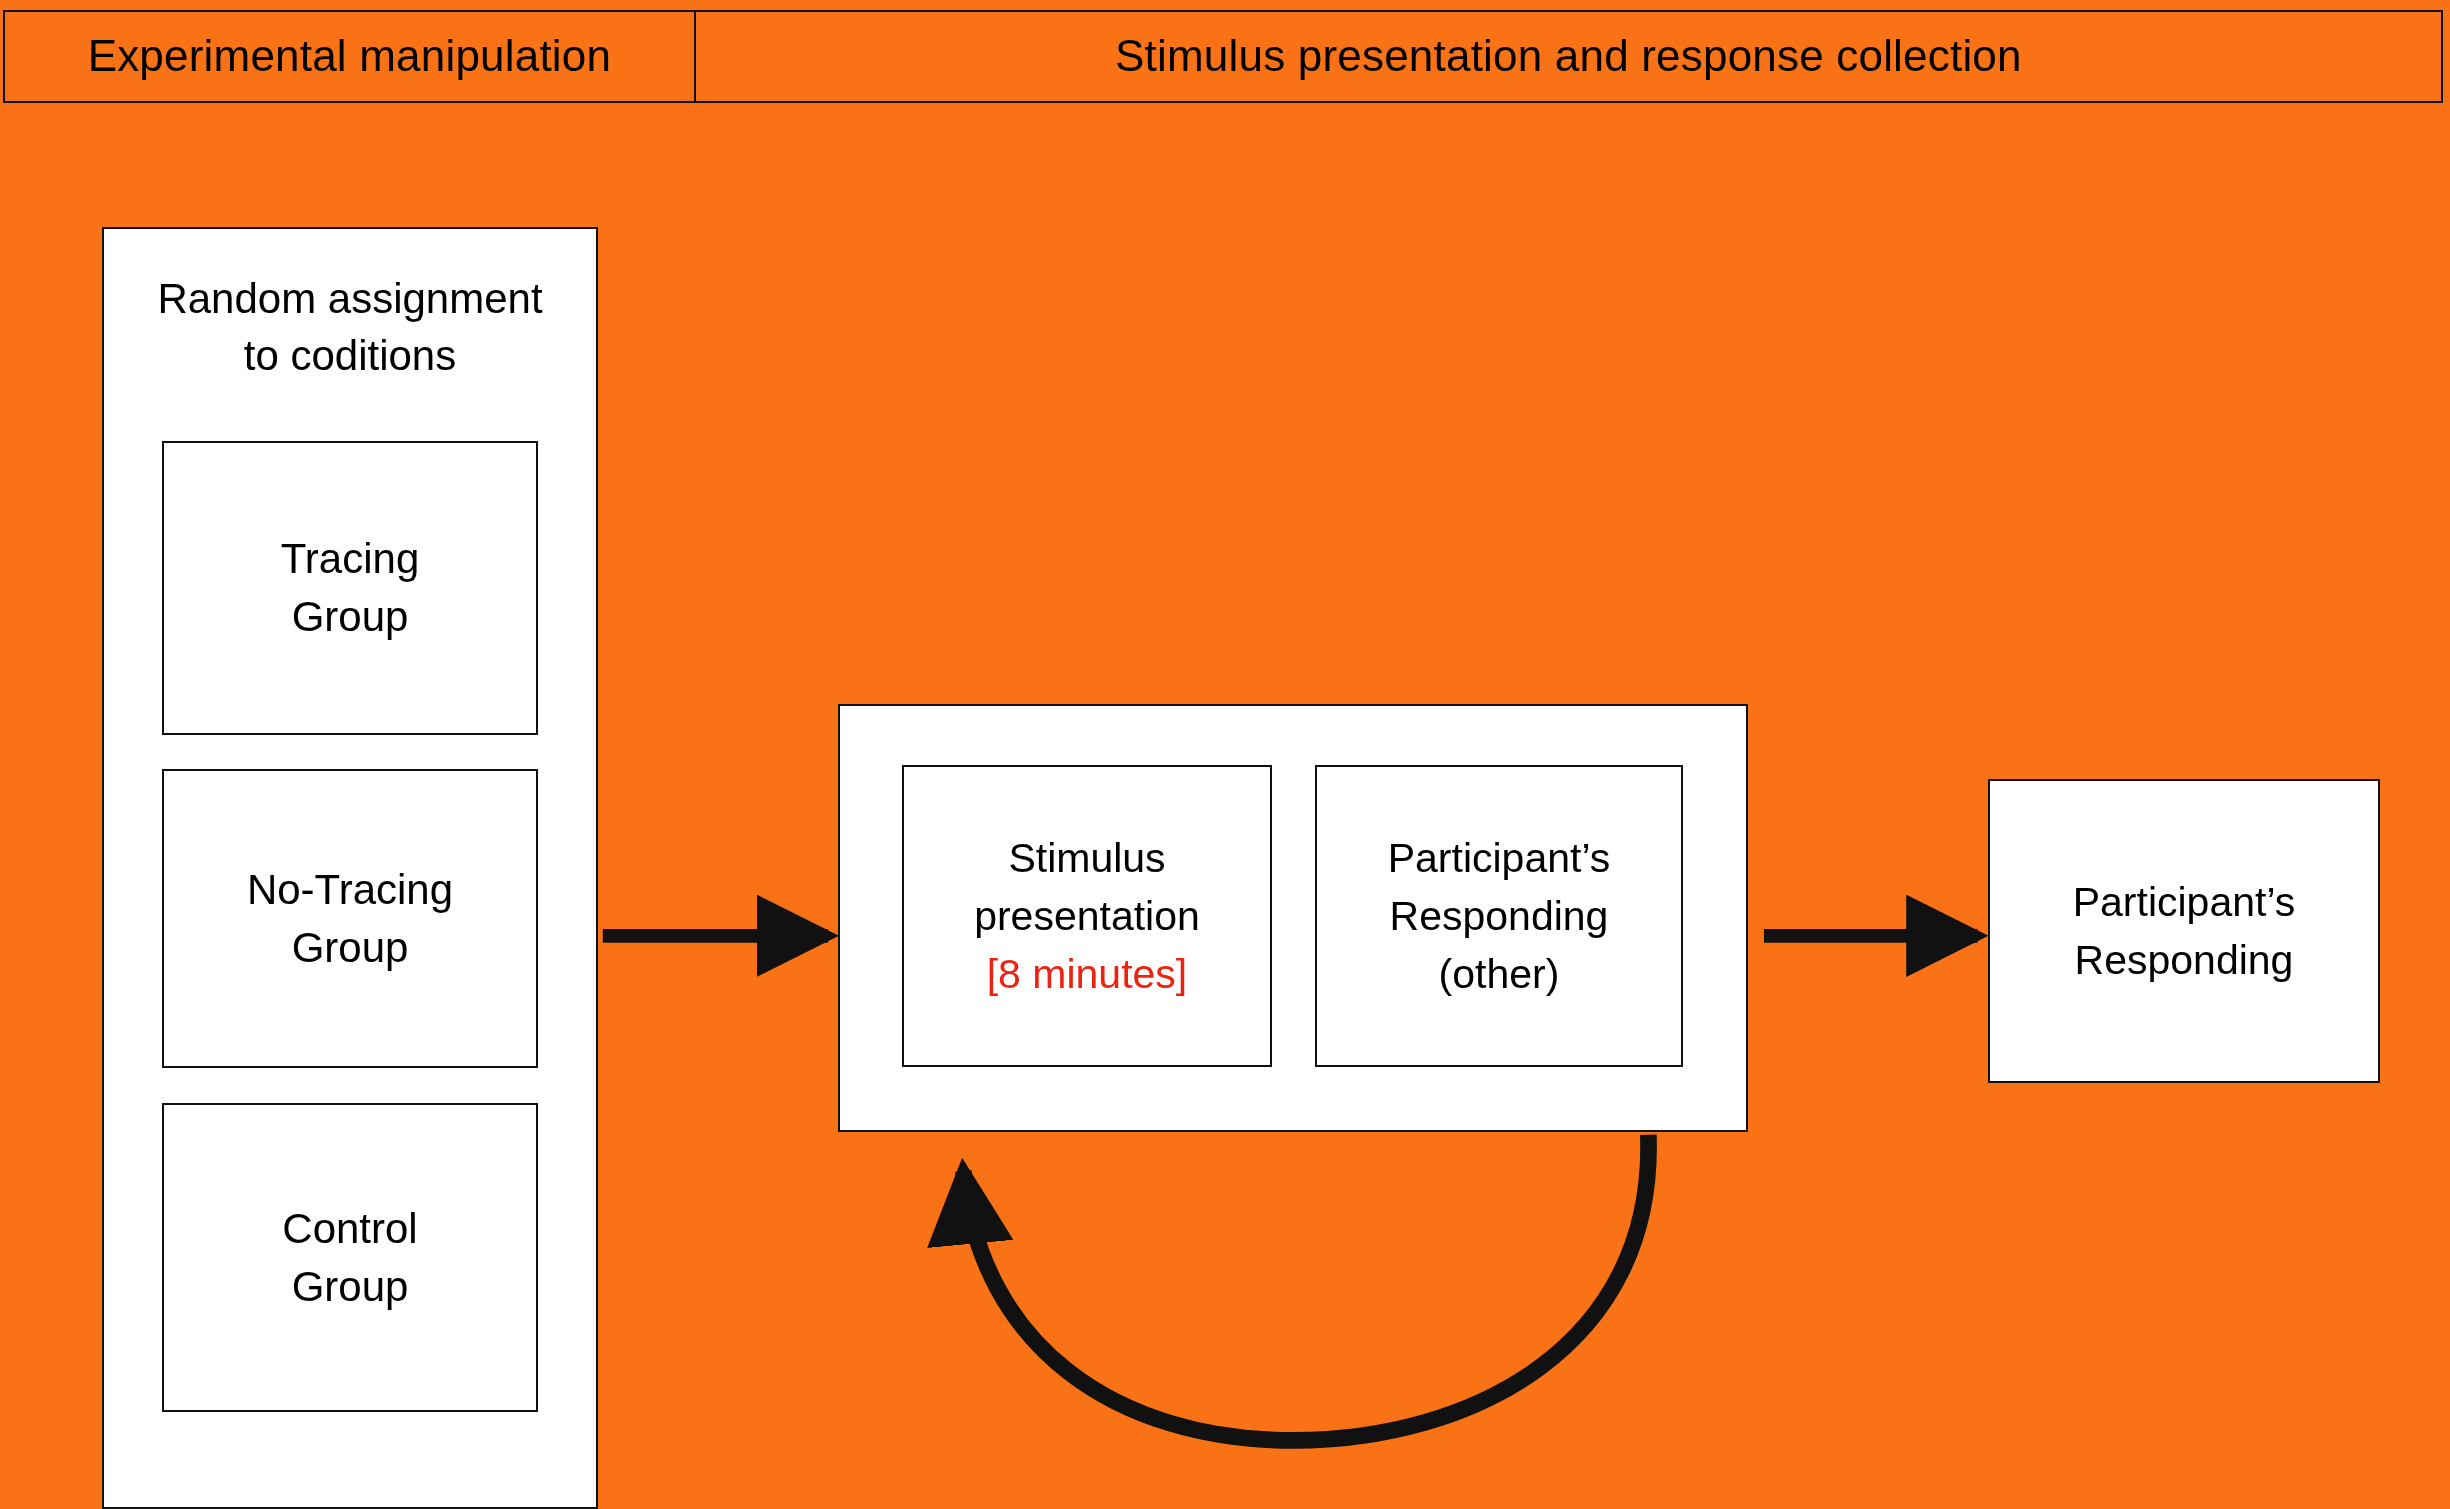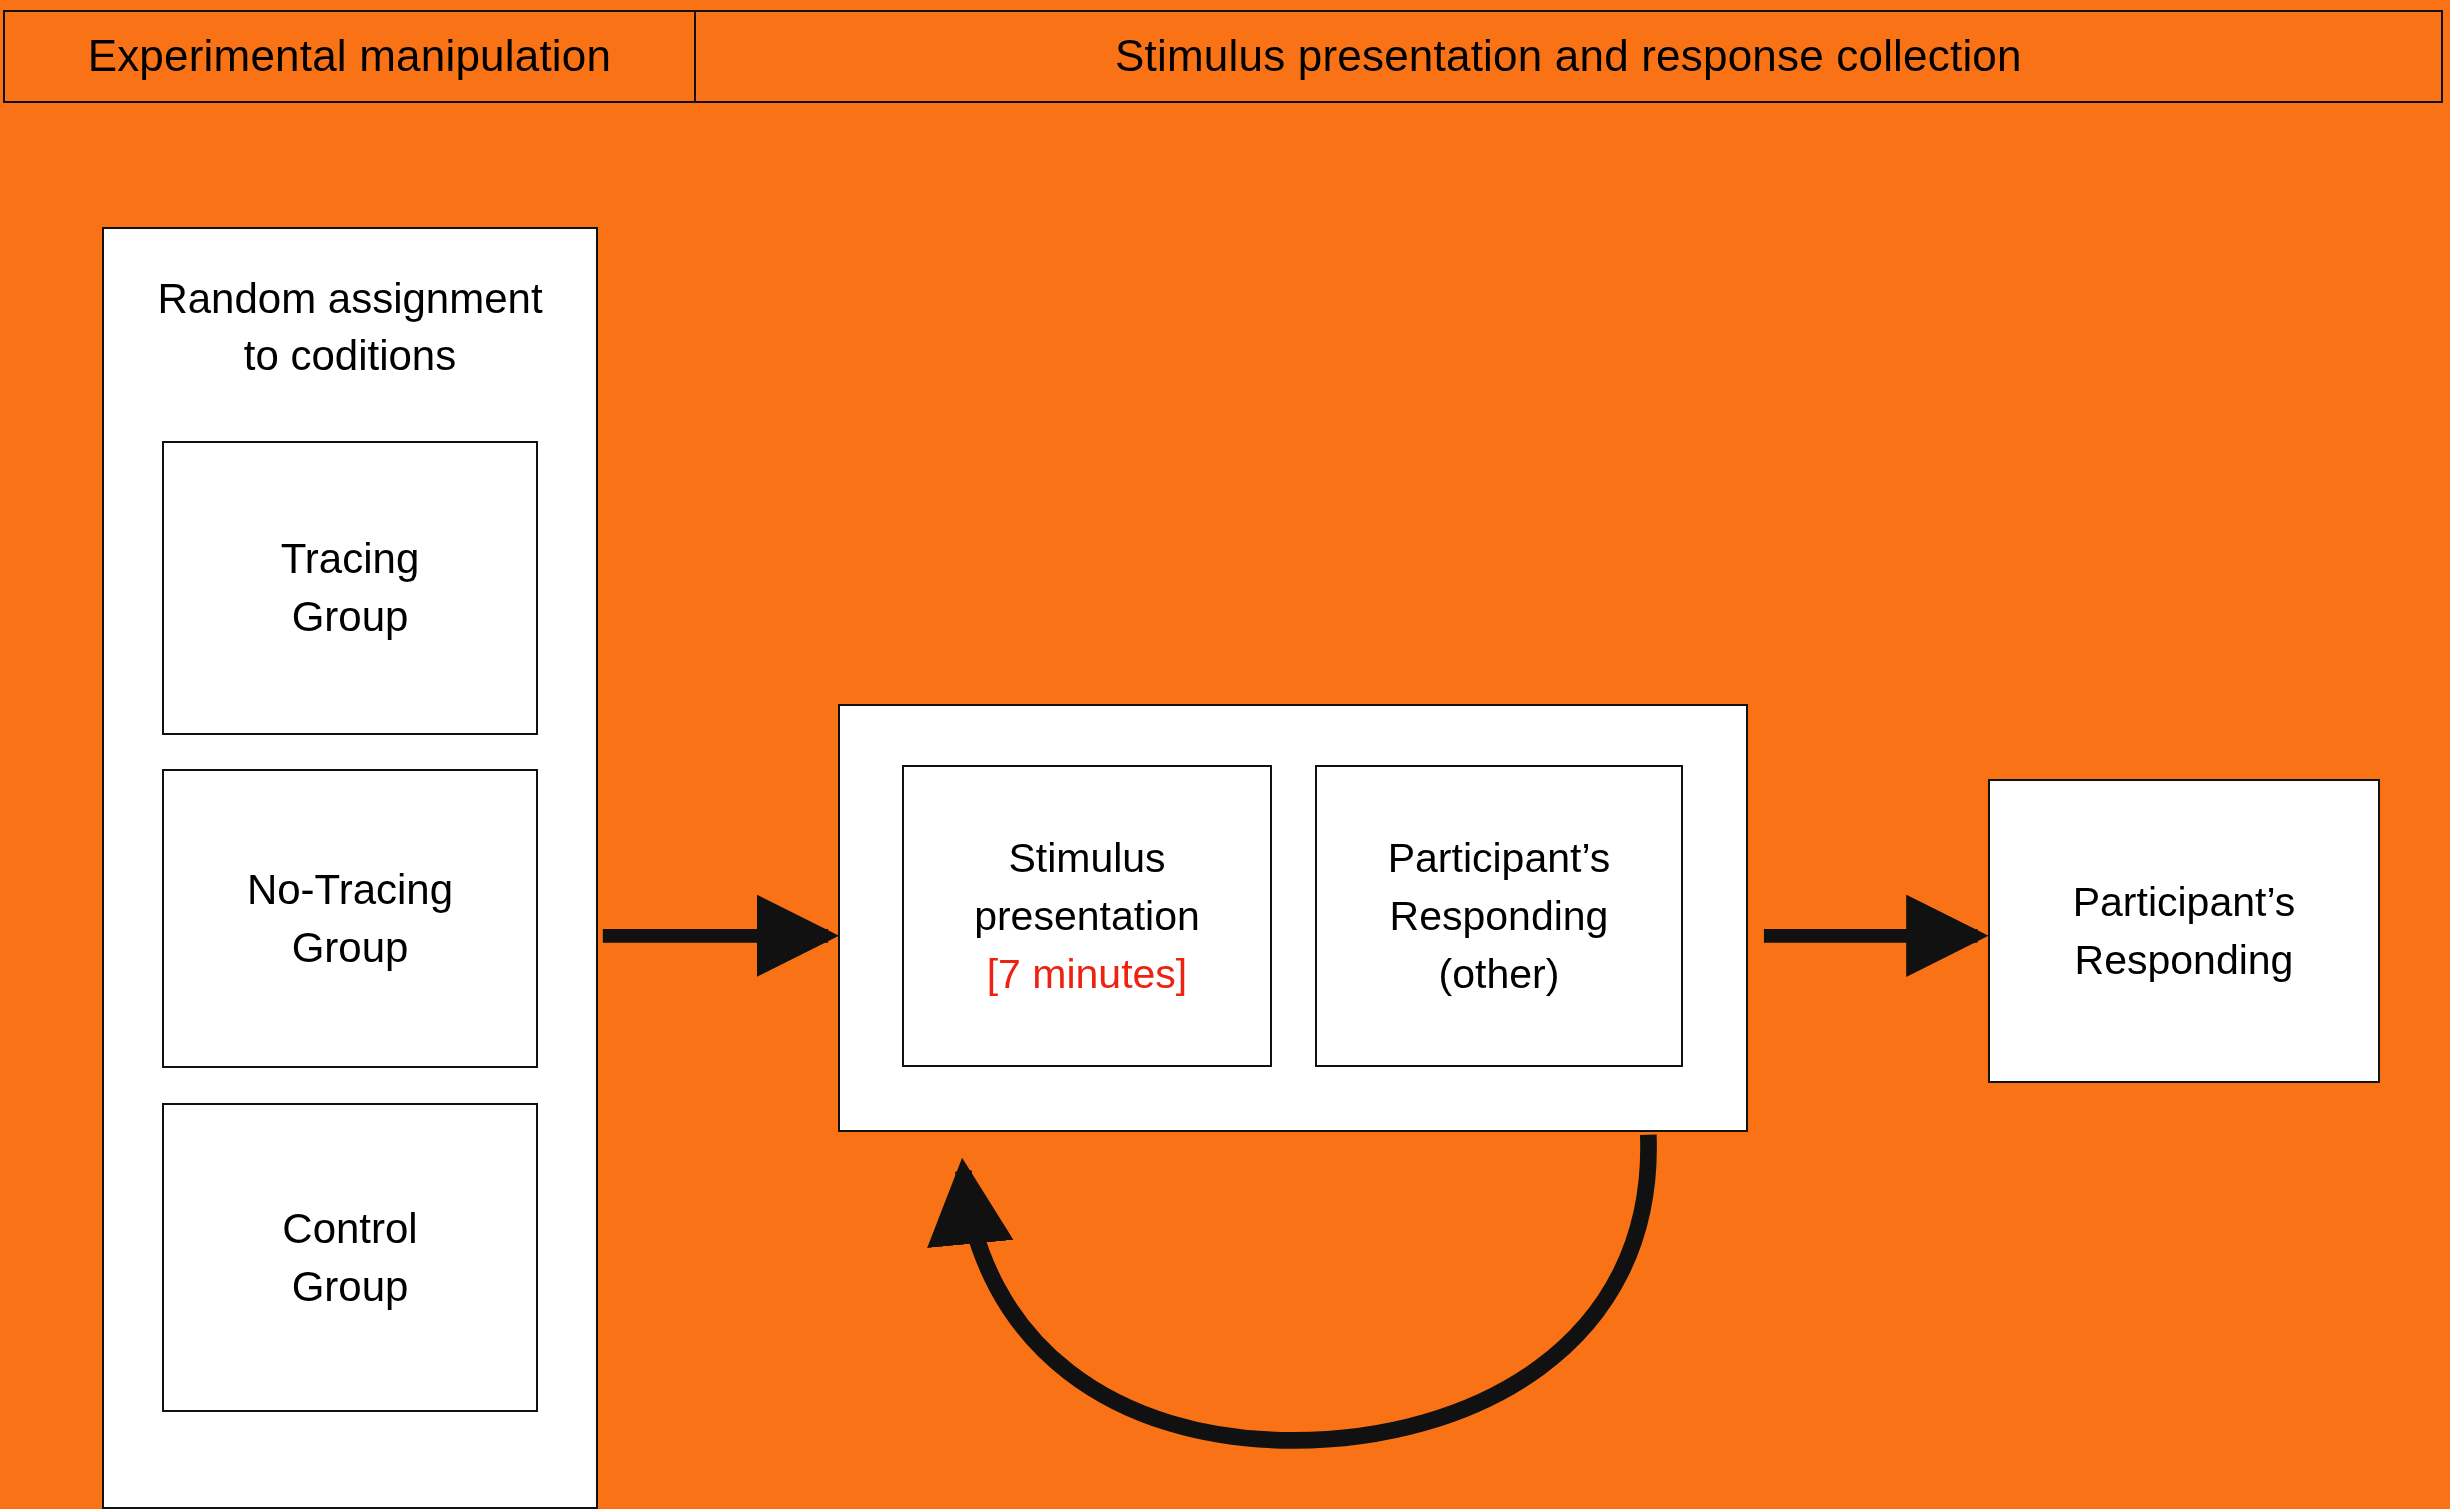--- a/index.html
+++ b/index.html
@@ -201,21 +201,21 @@
       <span>Group</span>
     </div>
   </div>
 
   <div class="box" id="stimulus-group"></div>
 
   <div class="box" id="inner-box-0">
     <div class="inner-label">
       <span>Stimulus</span>
       <span>presentation</span>
-      <span class="duration">[7 minutes]</span>
+      <span class="duration">[8 minutes]</span>
     </div>
   </div>
 
   <div class="box" id="inner-box-1">
     <div class="inner-label">
       <span>Participant’s</span>
       <span>Responding</span>
       <span>(other)</span>
     </div>
   </div>

